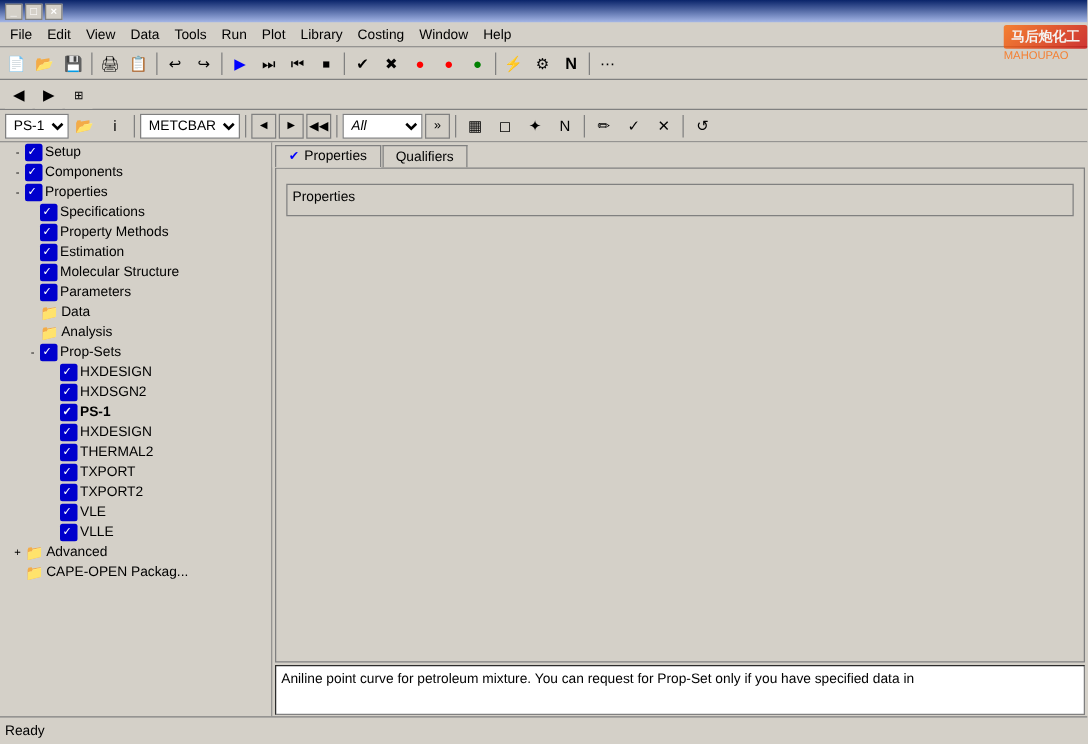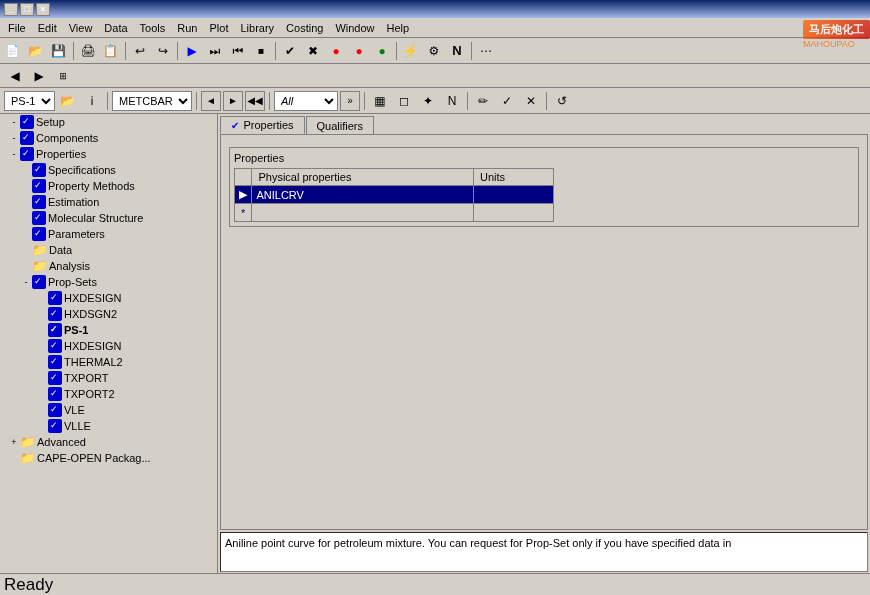--- a/index.html
+++ b/index.html
@@ -474,52 +474,31 @@
           <span>Qualifiers</span>
         </div>
       </div>
 
       <div style="background:#d4d0c8; border:1px solid #808080; margin:0 2px; padding:8px; flex:1;">
 
 
         <div style="border:1px solid #808080; padding:4px; margin-top:4px;">
           <div style="font-size:11px; margin-bottom:4px;">Properties</div>
 
-          <table class="prop-table">
-            <thead>
-              <tr>
-                <th style="width:16px;"></th>
-                <th>Physical properties</th>
-                <th style="width:80px;">Units</th>
-              </tr>
-            </thead>
-            <tbody>
-              <tr class="row-selected">
-                <td class="row-arrow">▶</td>
-                <td>ANILCRV</td>
-                <td></td>
-              </tr>
-              <tr>
-                <td class="row-star">*</td>
-                <td></td>
-                <td></td>
-              </tr>
-            </tbody>
-          </table>
         </div>
 
       </div>
 
       <div class="bottom-text-area" style="margin:2px; font-size:11px; background:white; border:1px inset #808080; padding:4px; height:40px; overflow:hidden;">Aniline point curve for petroleum mixture. You can request for Prop-Set only if you have specified data in</div>
 
     </div>
   </div>
 
   <div class="status-bar">
-    <span style="font-size:17px;">Ready</span>
+    <span style="font-size:11px;">Ready</span>
   </div>
 
   <div style="position:absolute; top:20px; right:0; opacity:0.75; z-index:100; pointer-events:none;">
     <div style="background: linear-gradient(135deg, #ff6600, #cc0000); color:white; font-size:11px; font-weight:bold; padding:2px 6px; border-radius:2px; font-family: Arial;">马后炮化工</div>
     <div style="color:#ff6600; font-size:9px; text-align:left; font-weight:normal;">MAHOUPAO</div>
   </div>
 
 </div>
 
 </body></html>

